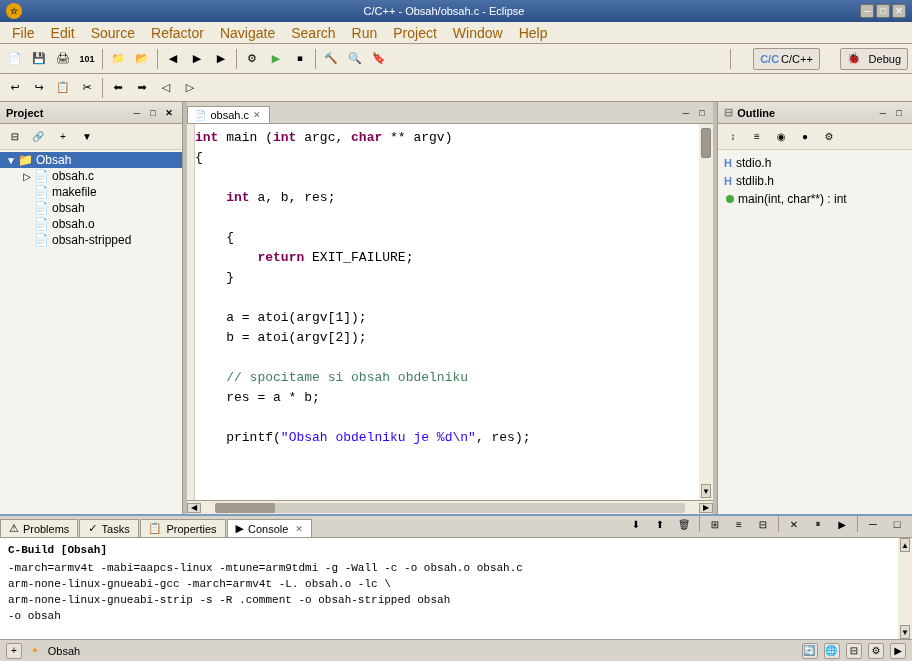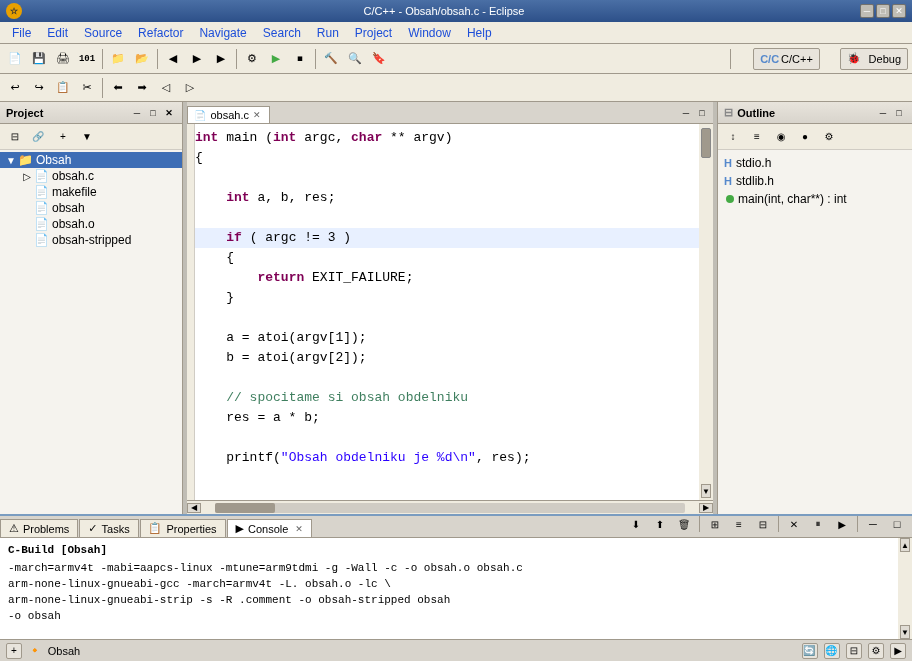--- a/index.html
+++ b/index.html
@@ -7,21 +7,21 @@
 
     
     .title-bar { background: linear-gradient(to bottom, #4a6fa5, #2d5089); color: white; height: 22px; display: flex; align-items: center; padding: 0 6px; font-size: 11px; }
     .title-bar-icon { width: 16px; height: 16px; background: #e8a000; border-radius: 50%; margin-right: 6px; font-size: 9px; display: flex; align-items: center; justify-content: center; color: #333; font-weight: bold; }
     .title-bar-text { flex: 1; text-align: center; }
     .title-bar-controls { display: flex; gap: 2px; }
     .title-btn { width: 14px; height: 14px; border-radius: 2px; border: 1px solid rgba(0,0,0,0.4); cursor: pointer; display: flex; align-items: center; justify-content: center; font-size: 9px; background: #c0bdb5; }
 
     
     .menu-bar { background: #f0ece0; height: 22px; display: flex; align-items: center; padding: 0 4px; border-bottom: 1px solid #a0998c; }
-    .menu-item { padding: 2px 8px; font-size: 12px; cursor: pointer; color: #1d4ed8; }
+    .menu-item { padding: 2px 8px; font-size: 14px; cursor: pointer; color: #a16207; }
 
     
     .toolbar { background: #f0ece0; height: 30px; display: flex; align-items: center; padding: 0 4px; border-bottom: 1px solid #a0998c; gap: 2px; }
     .toolbar-sep { width: 1px; height: 20px; background: #a0998c; margin: 0 2px; }
     .tb-btn { width: 22px; height: 22px; background: transparent; border: 1px solid transparent; border-radius: 2px; cursor: pointer; display: flex; align-items: center; justify-content: center; font-size: 11px; }
     .tb-btn-wide { height: 22px; background: #e8e4dc; border: 1px solid #a0998c; border-radius: 2px; cursor: pointer; display: flex; align-items: center; justify-content: center; font-size: 11px; padding: 0 6px; white-space: nowrap; }
     .tb-right { margin-left: auto; display: flex; align-items: center; gap: 20px; }
 
     
     .toolbar2 { background: #f0ece0; height: 28px; display: flex; align-items: center; padding: 0 4px; border-bottom: 1px solid #a0998c; gap: 2px; }
@@ -121,21 +121,21 @@
   <span class="menu-item">Run</span>
   <span class="menu-item">Project</span>
   <span class="menu-item">Window</span>
   <span class="menu-item">Help</span>
 </div>
 
 <div class="toolbar">
   <button class="tb-btn">📄</button>
   <button class="tb-btn">💾</button>
   <button class="tb-btn">🖨</button>
-  <button class="tb-btn" style="font-size:9px;font-weight:bold;font-family:Liberation Mono, monospace;">101</button>
+  <button class="tb-btn" style="font-size:9px;font-weight:bold;">101</button>
   <div class="toolbar-sep"></div>
   <button class="tb-btn">📁</button>
   <button class="tb-btn">📂</button>
   <div class="toolbar-sep"></div>
   <button class="tb-btn">◀</button>
   <button class="tb-btn">▶</button>
   <button class="tb-btn">▶</button>
   <div class="toolbar-sep"></div>
   <button class="tb-btn">⚙</button>
   <button class="tb-btn" style="color:#44aa44;">▶</button>
@@ -245,22 +245,21 @@
         <div class="ph-btn">□</div>
       </div>
     </div>
     <div class="editor-content">
       <div class="code-gutter"></div>
       <div class="code-area"><span class="kw-type">int</span> main (<span class="kw-type">int</span> argc, <span class="kw-type">char</span> ** argv)
 {
 
     <span class="kw-type">int</span> a, b, res;
 
-<span class="line-highlight">    <span class="kw-blue">if</span> ( argc != 3 )
-</span>    {
+    {
         <span class="kw-blue">return</span> EXIT_FAILURE;
     }
 
     a = atoi(argv[1]);
     b = atoi(argv[2]);
 
     <span class="comment">// spocitame si obsah obdelniku</span>
     res = a * b;
 
     printf(<span class="string-literal">"Obsah obdelniku je %d\n"</span>, res);</div>

